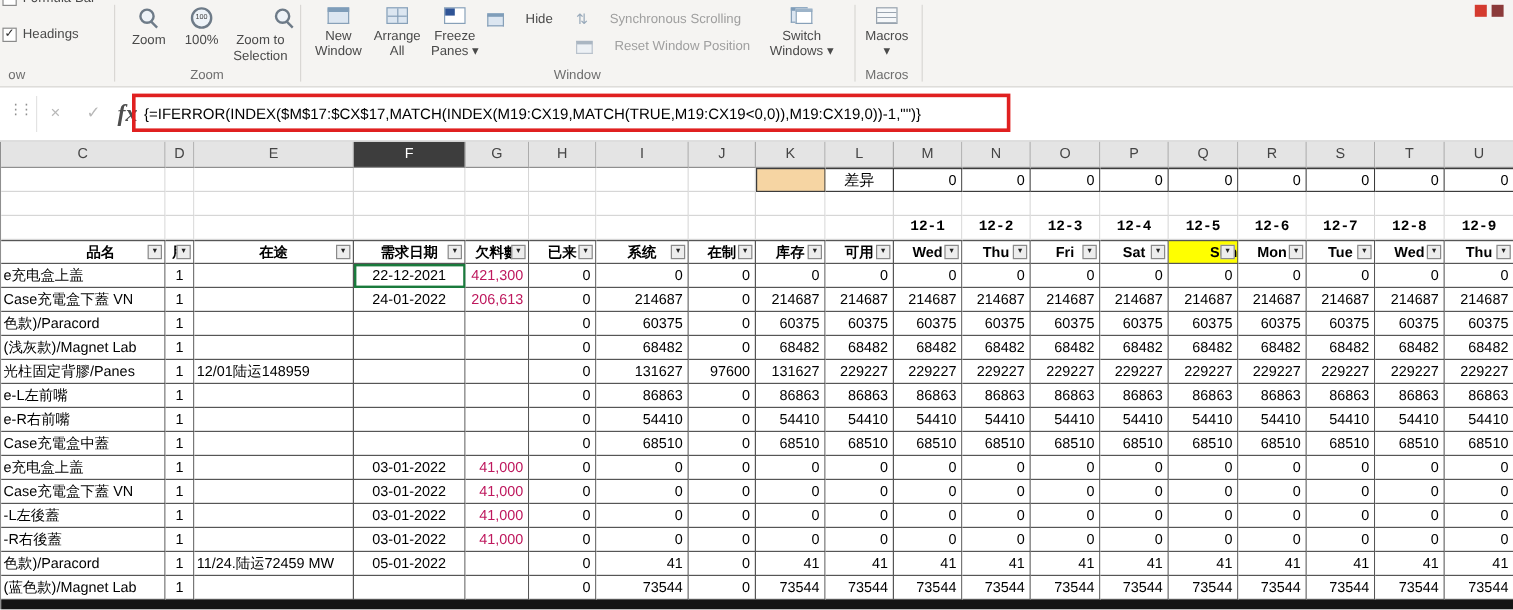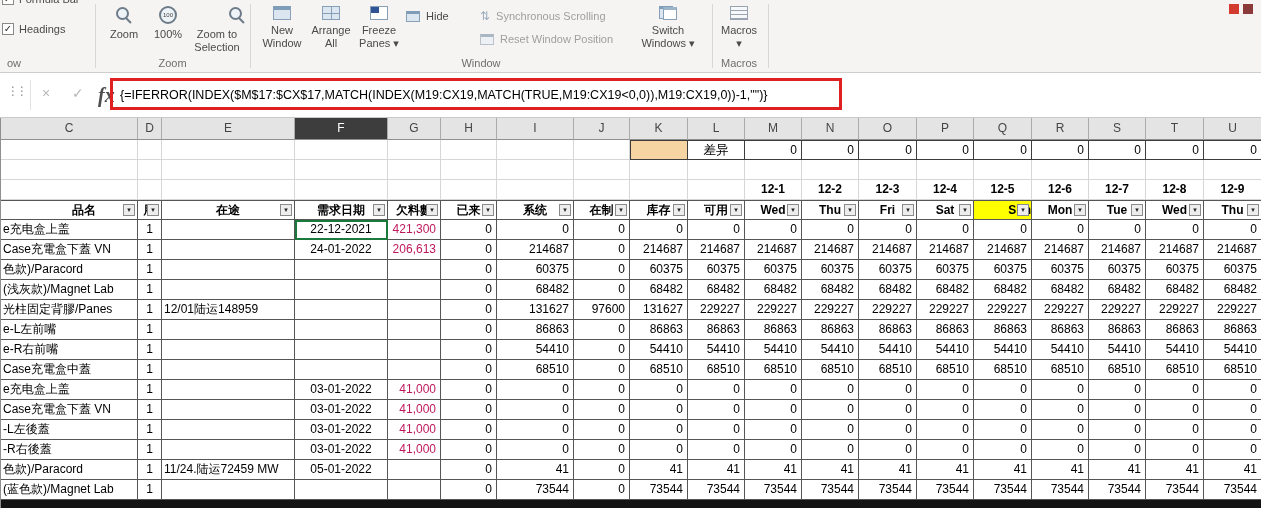--- a/index.html
+++ b/index.html
@@ -10,21 +10,21 @@
   .ribbon { position:relative; height:73px; background:#f5f4f2; border-bottom:1px solid #cfcdca;
     overflow:hidden; font-size:11px; color:#4a4a4a; }
   .grplabel { position:absolute; bottom:3px; font-size:11px; color:#6e6e6e; text-align:center; }
   .vsep { position:absolute; top:4px; bottom:4px; width:1px; background:#d9d7d4; }
   .chk { position:absolute; display:flex; gap:5px; align-items:center; font-size:11px; color:#4a4a4a; cursor:default; }
   .chk .box { width:12px; height:12px; border:1px solid #8a8a8a; background:#fff; font-size:10px;
     line-height:10px; text-align:center; color:#2b2b2b; }
   .bigbtn { position:absolute; top:3px; height:54px; display:flex; flex-direction:column; align-items:center;
     text-align:center; line-height:1.2; cursor:default; }
   .bigbtn .bic { margin:3px 0 4px; }
-  .smbtn { position:absolute; height:18px; display:flex; align-items:center; gap:6px; white-space:nowrap; cursor:default; }
+  .smbtn { position:absolute; height:18px; display:flex; align-items:center; gap:18px; white-space:nowrap; cursor:default; }
   .grey { color:#9f9f9f; }
 
   .ic-mag { width:18px; height:18px; position:relative; }
   .ic-mag::before { content:""; position:absolute; left:1px; top:1px; width:9px; height:9px;
     border:2px solid #6e7b88; border-radius:50%; background:#eef3f8; }
   .ic-mag::after { content:""; position:absolute; left:11px; top:11px; width:7px; height:2px;
     background:#6e7b88; transform:rotate(45deg); transform-origin:left center; }
   .ic-100 { width:18px; height:18px; border:2px solid #6e7b88; border-radius:50%;
     font-size:6px; line-height:14px; text-align:center; color:#444; background:#eef3f8; }
   .ic-win { width:18px; height:14px; border:1px solid #87a0b8; background:#dce6f1;
@@ -64,21 +64,21 @@
   .cell { border-right:1px solid #d6d6d6; border-bottom:1px solid #d6d6d6; font-size:12px;
     line-height:19px; overflow:hidden; white-space:nowrap; background:#fff; color:#000; cursor:cell; }
   .colhead { background:#e4e4e4; border-right:1px solid #ababab; border-bottom:1px solid #8f8f8f;
     text-align:center; color:#454545; line-height:21px; cursor:default; }
   .colhead.sel { background:#3d3d3d; color:#fff; }
   .num { text-align:right; padding-right:4px; }
   .diffK { background:#f6d5a3; border:1px solid #3c3c3c; }
   .diffL { text-align:center; border-top:1px solid #3c3c3c; border-bottom:1px solid #3c3c3c;
     border-right:1px solid #3c3c3c; font-size:12.5px; }
   .bx { border-top:1px solid #3c3c3c; border-bottom:1px solid #3c3c3c; border-right:1px solid #3c3c3c; }
-  .datehead { font-weight:bold; text-align:center; }
+  .datehead { font-weight:bold; text-align:center;font-family:Liberation Mono, monospace; }
   .dk { border-right:1px solid #565656; border-bottom:1px solid #565656; }
   .fhead { border-top:1px solid #565656; font-weight:bold; position:relative; display:flex;
     align-items:center; justify-content:center; }
   .fhead.c0 { justify-content:center; padding-left:30px; }
   .fhead.sun { background:#ffff00;justify-content:flex-end; }
   .fbtn { position:absolute; right:2px; top:50%; transform:translateY(-50%); width:12px; height:12px;
     background:#ededed; border:1px solid #8a8a8a; font-size:7px; line-height:10px; text-align:center;
     color:#222; font-weight:normal; cursor:pointer; }
   .dname { padding-left:2px; }
   .dqty { text-align:center; }

